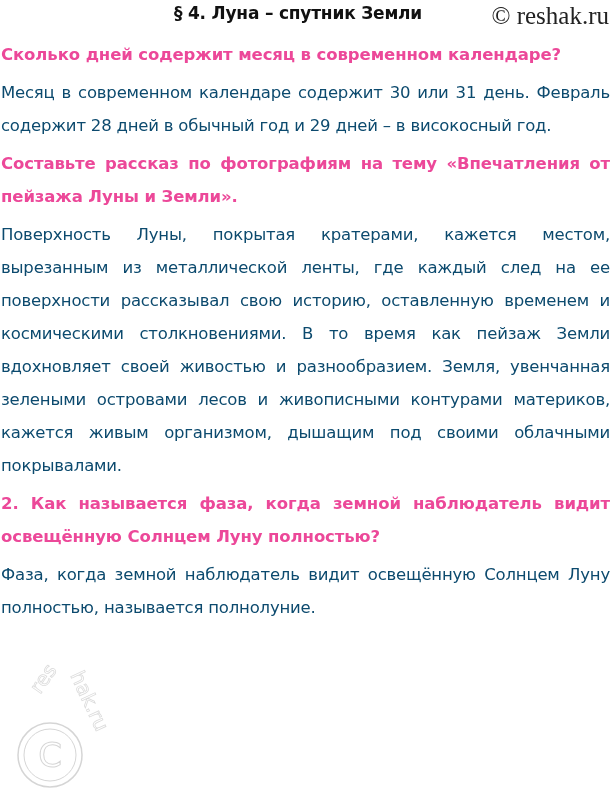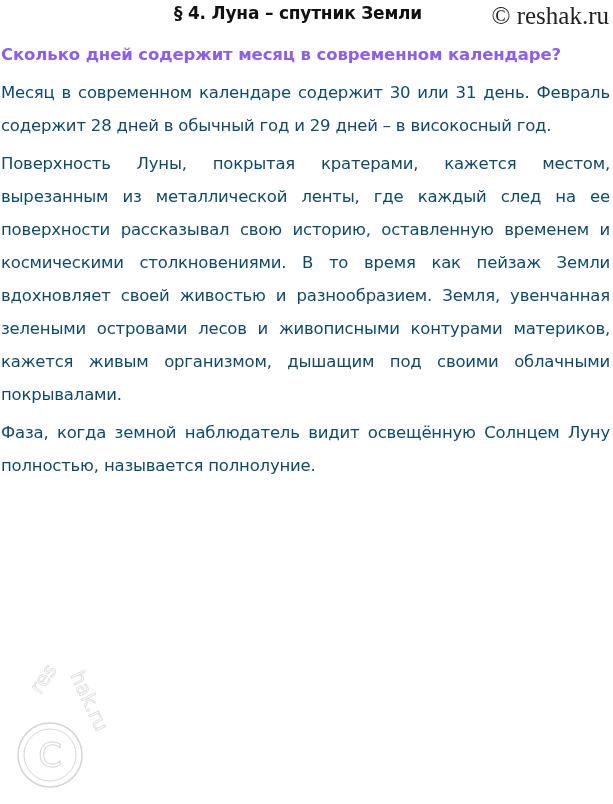--- a/index.html
+++ b/index.html
@@ -54,21 +54,21 @@
       position: absolute;
       left: 1px;
       top: 38px;
       width: 609px;
     }
     .q {
       font-family: "DejaVu Sans", sans-serif;
       font-weight: bold;
       font-size: 16.5px;
       line-height: 33px;
-      color: #8b5cf6;
+      color: #ec4899;
       margin: 0 0 5px 0;
       text-align: justify;
       text-align-last: left;
       letter-spacing: -0.1px;
     }
     .a {
       font-family: "DejaVu Sans", sans-serif;
       font-weight: normal;
       font-size: 16.5px;
       line-height: 33px;
@@ -95,23 +95,25 @@
 
   <div class="header">
     <div class="chapter-title">§ 4. Луна – спутник Земли</div>
     <div class="watermark-text">© reshak.ru</div>
   </div>
 
   <div class="content">
     <div class="q">Сколько дней содержит месяц в современном календаре?</div>
     <div class="a">Месяц в современном календаре содержит 30 или 31 день. Февраль содержит 28 дней в обычный год и 29 дней – в високосный год.</div>
 
+    <div class="q">Составьте рассказ по фотографиям на тему «Впечатления от пейзажа Луны и Земли».</div>
     <div class="a">Поверхность Луны, покрытая кратерами, кажется местом, вырезанным из металлической ленты, где каждый след на ее поверхности рассказывал свою историю, оставленную временем и космическими столкновениями. В то время как пейзаж Земли вдохновляет своей живостью и разнообразием. Земля, увенчанная зелеными островами лесов и живописными контурами материков, кажется живым организмом, дышащим под своими облачными покрывалами.</div>
 
 
+    <div class="q">2. Как называется фаза, когда земной наблюдатель видит освещённую Солнцем Луну полностью?</div>
     <div class="a">Фаза, когда земной наблюдатель видит освещённую Солнцем Луну полностью, называется полнолуние.</div>
   </div>
 
   <svg class="wm-stamp" viewBox="0 0 110 140" xmlns="http://www.w3.org/2000/svg">
     <circle cx="40" cy="100" r="32" fill="none" stroke="#888" stroke-width="1.5"></circle>
     <circle cx="40" cy="100" r="26" fill="none" stroke="#888" stroke-width="1"></circle>
     <text x="40" y="112" text-anchor="middle" font-family="DejaVu Sans, sans-serif" font-size="34" fill="none" stroke="#888" stroke-width="1">C</text>
     <text x="0" y="0" transform="translate(30,40) rotate(-55)" font-family="DejaVu Sans, sans-serif" font-size="20" fill="none" stroke="#999" stroke-width="0.8">res</text>
     <text x="0" y="0" transform="translate(60,20) rotate(65)" font-family="DejaVu Sans, sans-serif" font-size="20" fill="none" stroke="#999" stroke-width="0.8">hak.ru</text>
   </svg>

